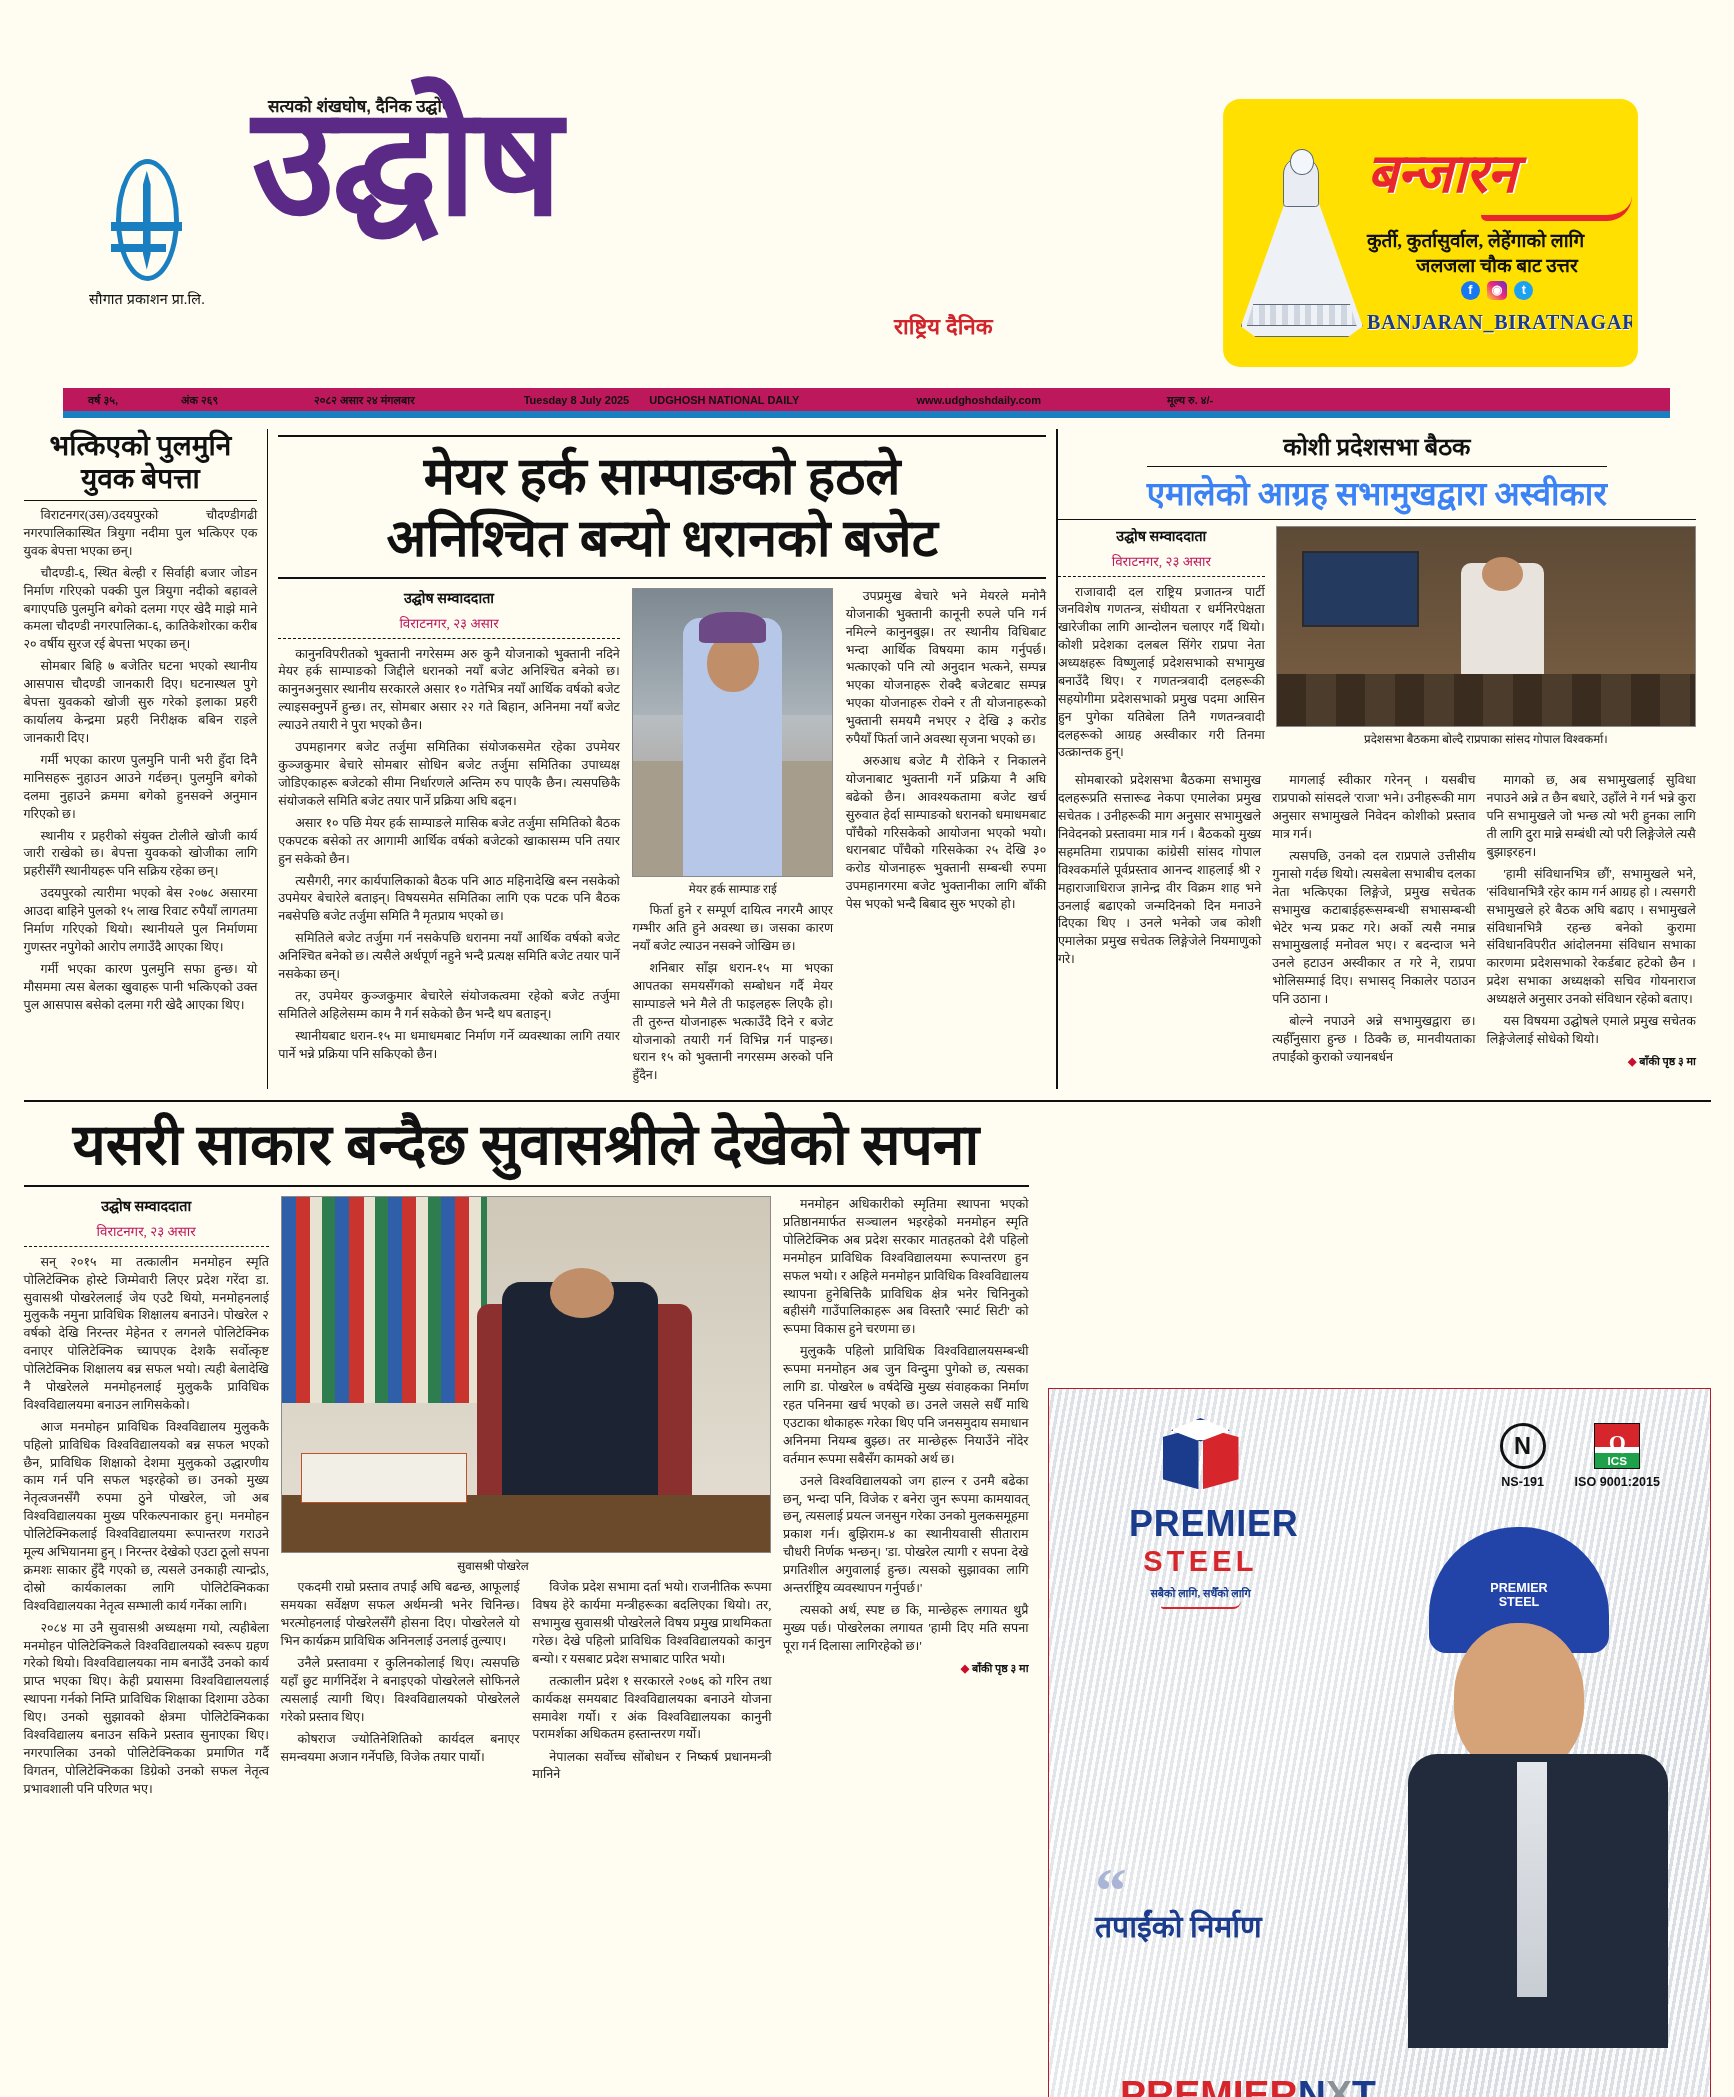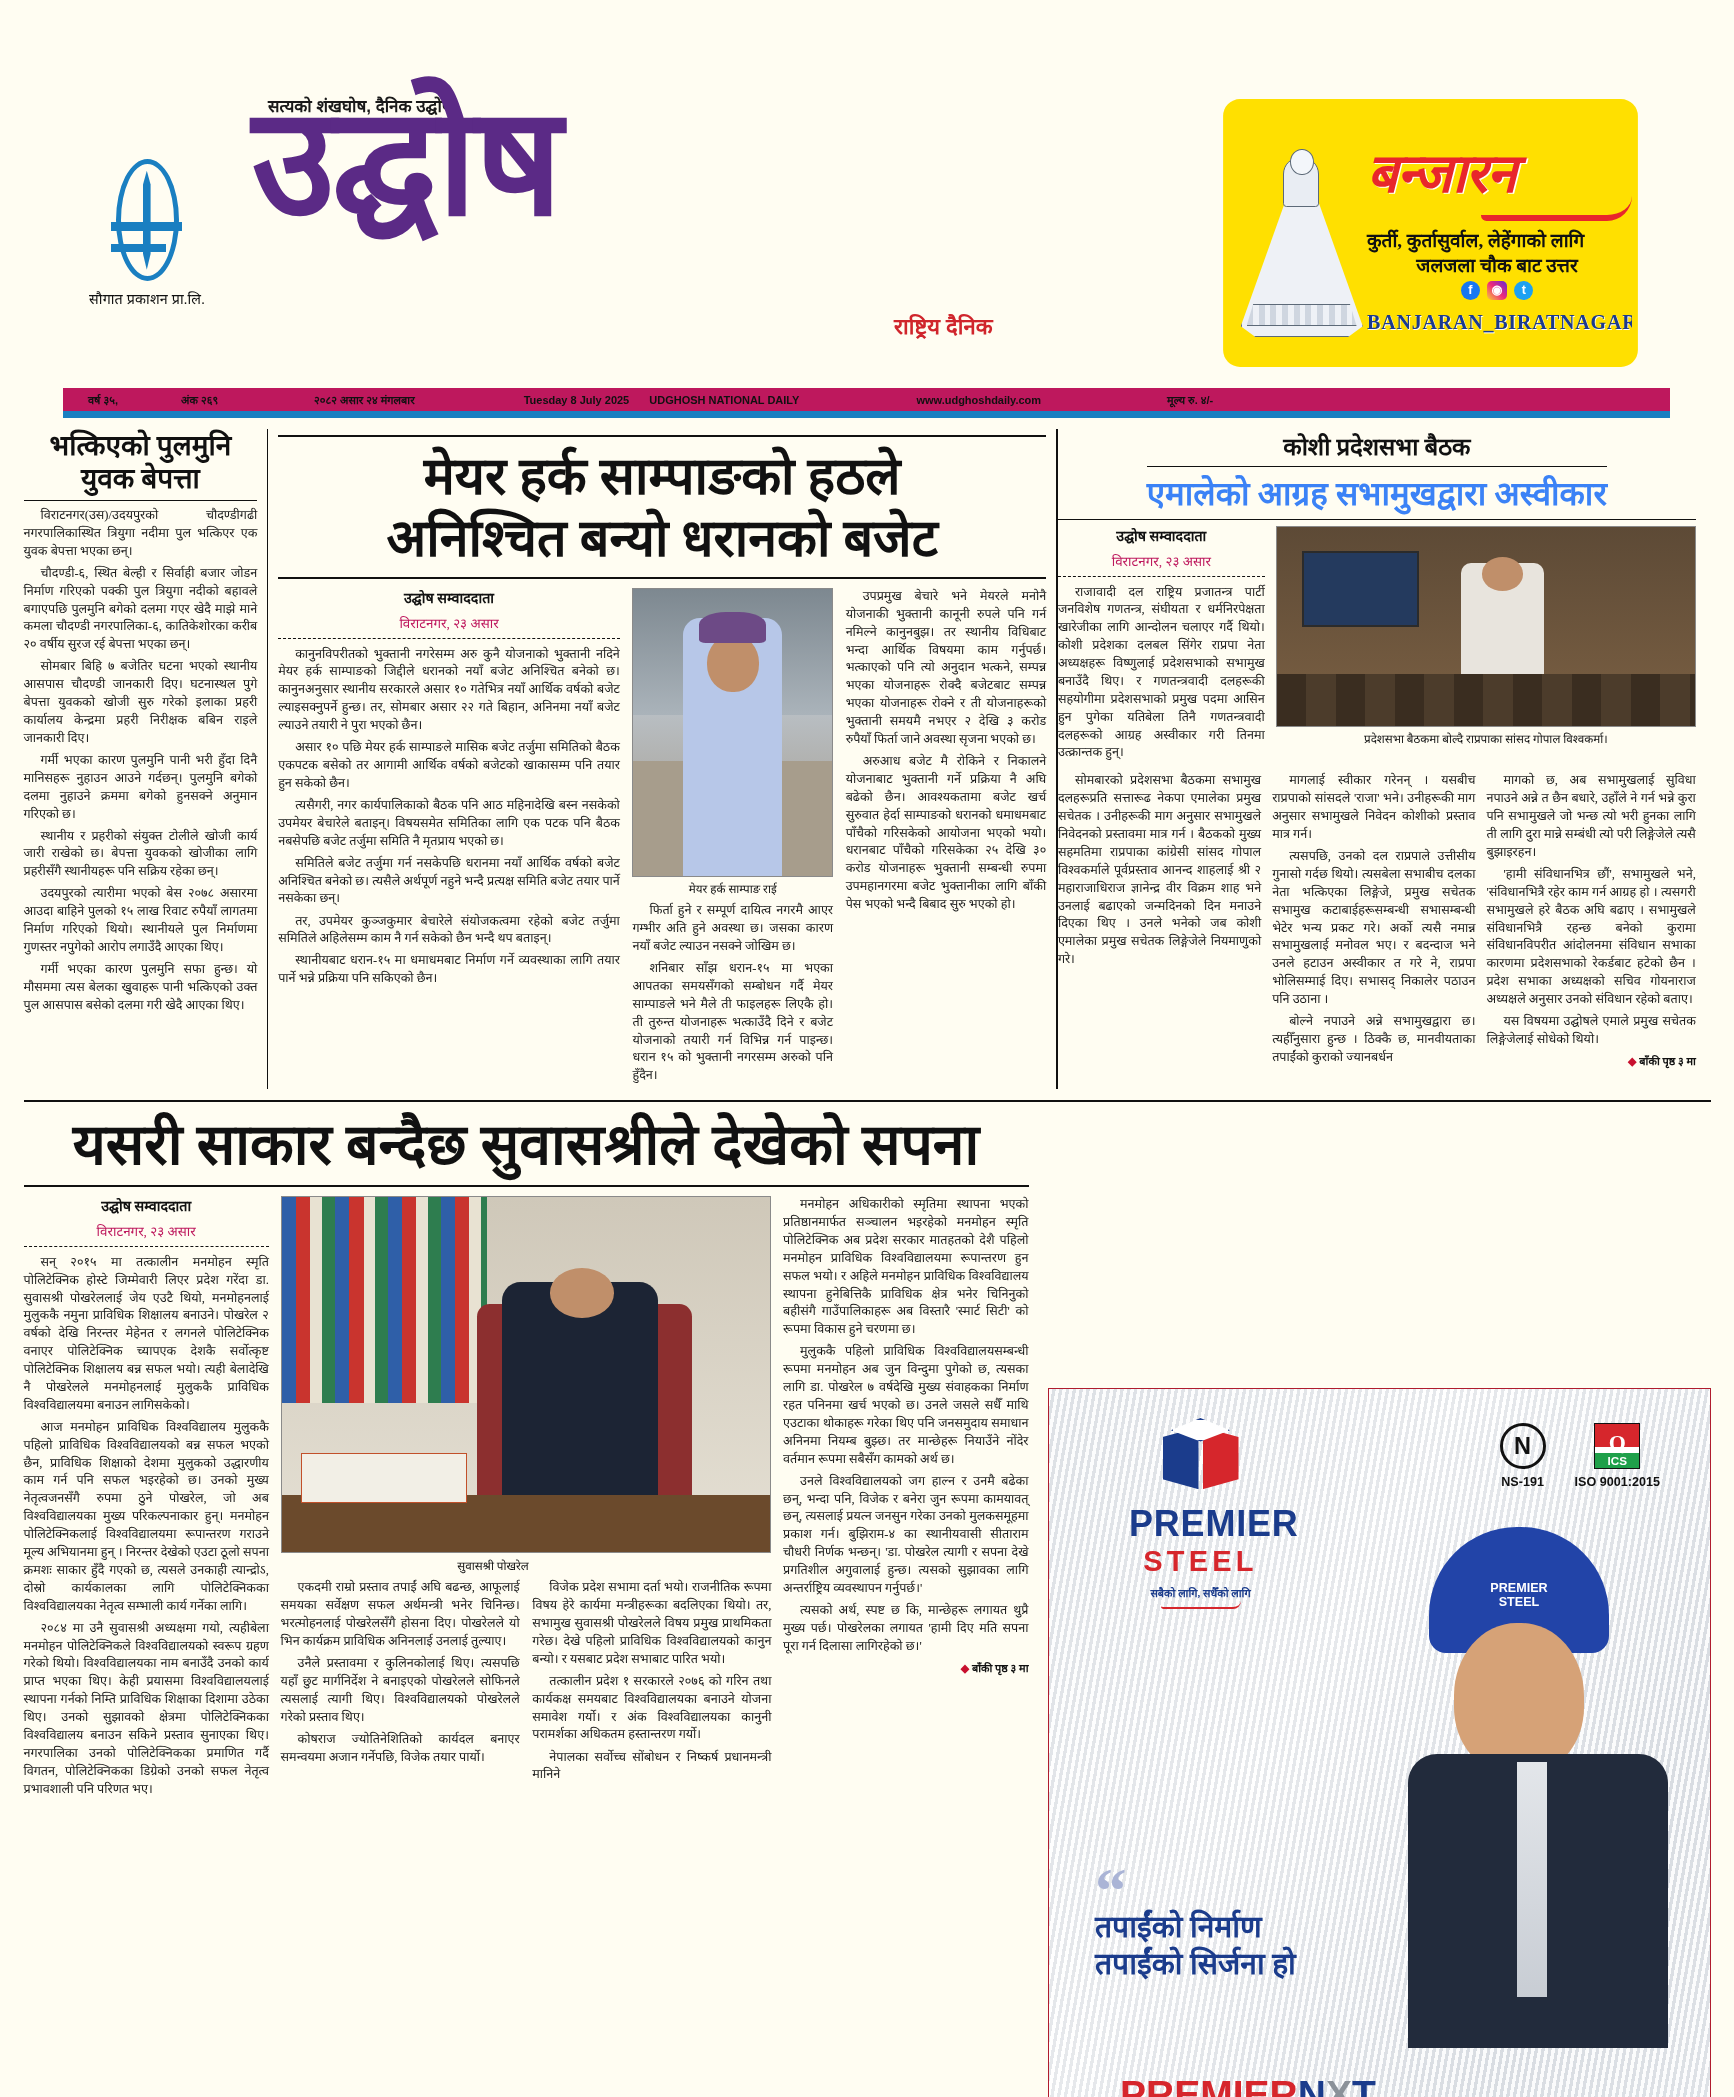--- a/index.html
+++ b/index.html
@@ -360,20 +360,21 @@
 
         <div style="display:flex; gap:12.6px;">
           <div style="width:46%;">
             <div class="byline">
               <div class="b1">उद्घोष सम्वाददाता</div>
               <div class="b2">विराटनगर, २३ असार</div>
             </div>
             <div class="dashrule"></div>
             <div class="body-text">
               <p>कानुनविपरीतको भुक्तानी नगरेसम्म अरु कुनै योजनाको भुक्तानी नदिने मेयर हर्क साम्पाङको जिद्दीले धरानको नयाँ बजेट अनिश्चित बनेको छ। कानुनअनुसार स्थानीय सरकारले असार १० गतेभित्र नयाँ आर्थिक वर्षको बजेट ल्याइसक्नुपर्ने हुन्छ। तर, सोमबार असार २२ गते बिहान, अनिनमा नयाँ बजेट ल्याउने तयारी ने पुरा भएको छैन।</p>
+              <p>उपमहानगर बजेट तर्जुमा समितिका संयोजकसमेत रहेका उपमेयर कुञ्जकुमार बेचारे सोमबार सोधिन बजेट तर्जुमा समितिका उपाध्यक्ष जोडिएकाहरू बजेटको सीमा निर्धारणले अन्तिम रुप पाएकै छैन। त्यसपछिकै संयोजकले समिति बजेट तयार पार्ने प्रक्रिया अघि बढ्न।</p>
               <p>असार १० पछि मेयर हर्क साम्पाङले मासिक बजेट तर्जुमा समितिको बैठक एकपटक बसेको तर आगामी आर्थिक वर्षको बजेटको खाकासम्म पनि तयार हुन सकेको छैन।</p>
               <p>त्यसैगरी, नगर कार्यपालिकाको बैठक पनि आठ महिनादेखि बस्न नसकेको उपमेयर बेचारेले बताइन्। विषयसमेत समितिका लागि एक पटक पनि बैठक नबसेपछि बजेट तर्जुमा समिति नै मृतप्राय भएको छ।</p>
               <p>समितिले बजेट तर्जुमा गर्न नसकेपछि धरानमा नयाँ आर्थिक वर्षको बजेट अनिश्चित बनेको छ। त्यसैले अर्थपूर्ण नहुने भन्दै प्रत्यक्ष समिति बजेट तयार पार्ने नसकेका छन्।</p>
               <p>तर, उपमेयर कुञ्जकुमार बेचारेले संयोजकत्वमा रहेको बजेट तर्जुमा समितिले अहिलेसम्म काम नै गर्न सकेको छैन भन्दै थप बताइन्।</p>
               <p>स्थानीयबाट धरान-१५ मा धमाधमबाट निर्माण गर्ने व्यवस्थाका लागि तयार पार्ने भन्ने प्रक्रिया पनि सकिएको छैन।</p>
             </div>
           </div>
 
           <div style="width:27%;">
             <div class="ph ph-mayor">
@@ -550,21 +551,20 @@
         <div class="hl">PREMIER STEEL</div>
       </div>
       <div class="wface"></div>
       <div class="wbody"></div>
       <div class="wtie"></div>
     </div>
 
     <div class="quote">
       <div class="qm">“</div>
       <div class="qt">तपाईंको निर्माण</div>
-      <div class="qt">तपाईंको सिर्जना हो</div>
     </div>
 
     <div class="nxt">
       <div class="n1">
         <span class="r">PREMIER</span><span class="b">N</span><span class="x">X</span><span class="b">T</span>
       </div>
 
     </div>
 
   </div>

